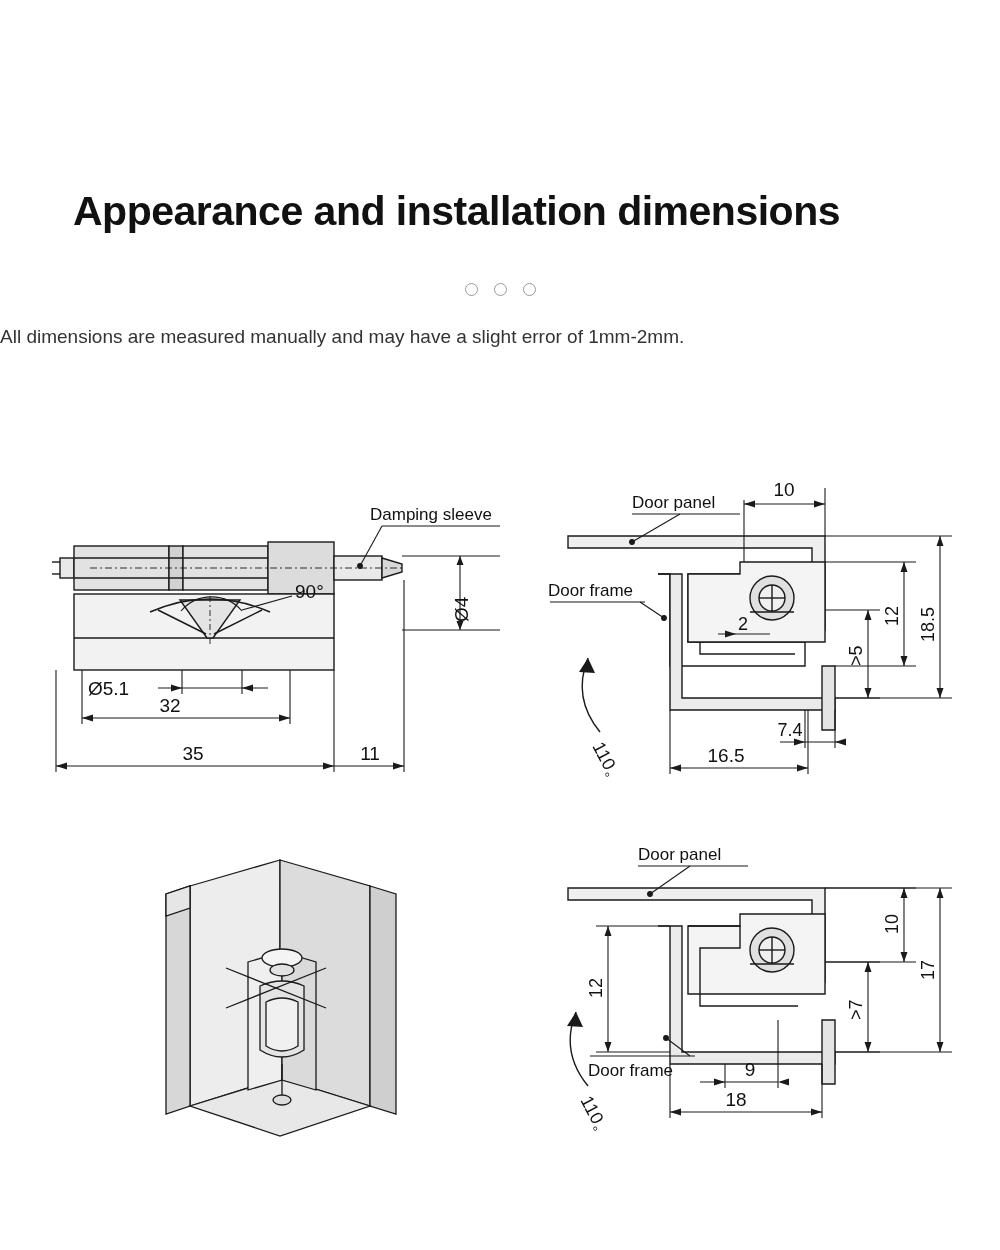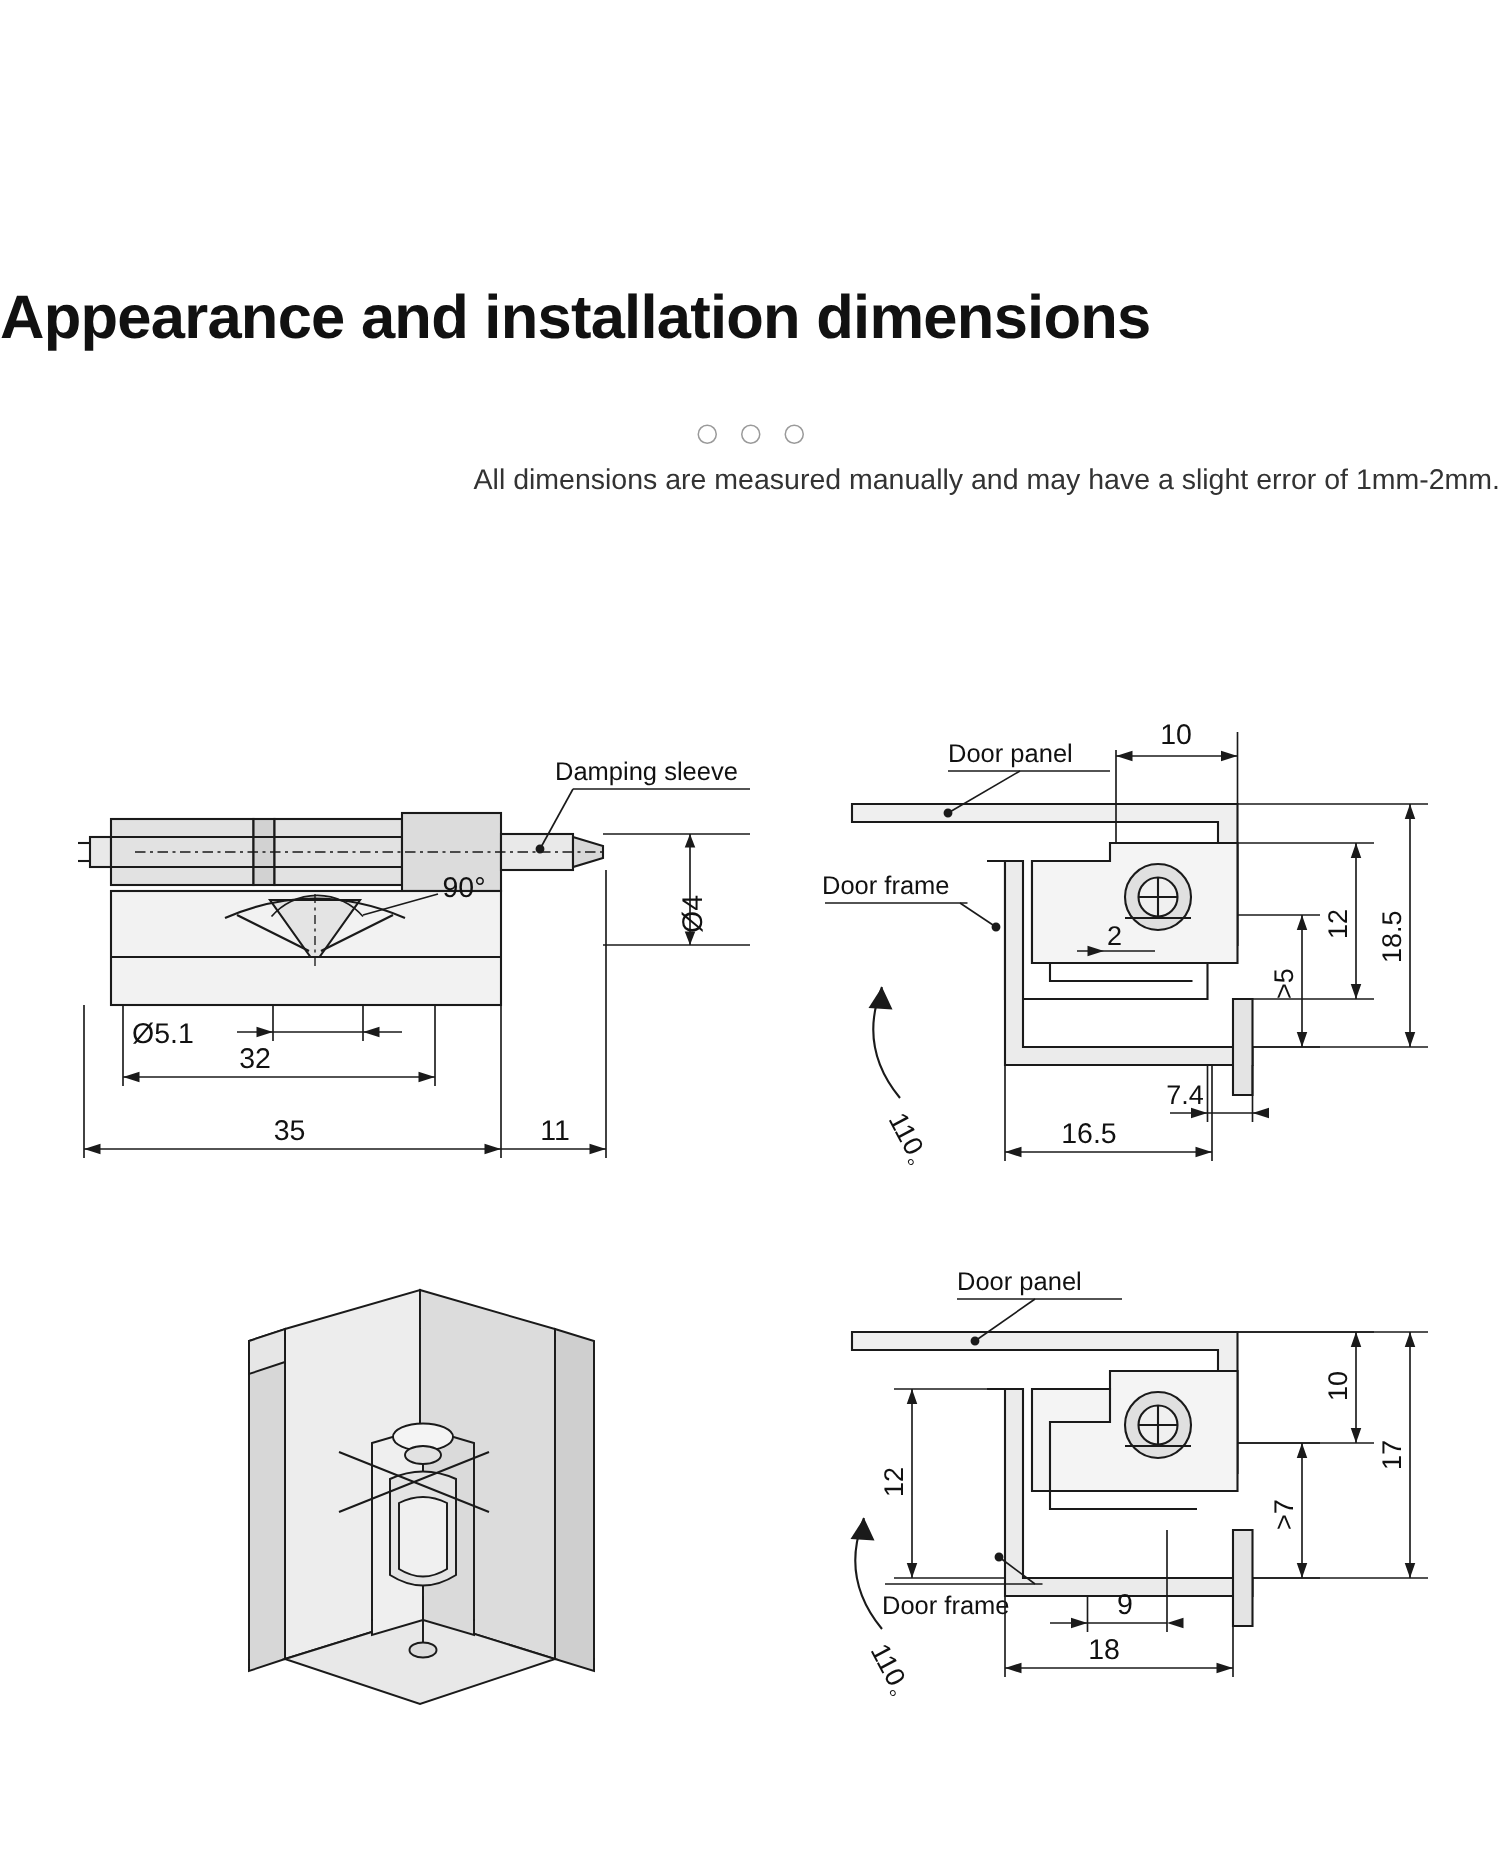--- a/index.html
+++ b/index.html
@@ -18,21 +18,21 @@
   .page {
     position: relative;
     width: 1000px;
     height: 1250px;
   }
   .title {
     position: absolute;
     top: 188px;
     left: 0;
     width: 840px;
-    text-align: left;
+    text-align: right;
     font-size: 41px;
     font-weight: bold;
     letter-spacing: -0.5px;
     color: #111111;
   }
   .dots {
     position: absolute;
     top: 283px;
     left: 0;
     width: 1000px;
@@ -42,24 +42,24 @@
   }
   .dot {
     width: 13px;
     height: 13px;
     border-radius: 50%;
     border: 1.4px solid #9a9a9a;
     box-sizing: border-box;
   }
   .subtitle {
     position: absolute;
-    top: 306px;
+    top: 322px;
     left: 0;
     width: 1000px;
-    text-align: right;
+    text-align: left;
     font-size: 19px;
     line-height: 30px;
     color: #333333;
   }
   .figures {
     position: absolute;
     top: 470px;
     left: 0;
     width: 1000px;
     height: 700px;

